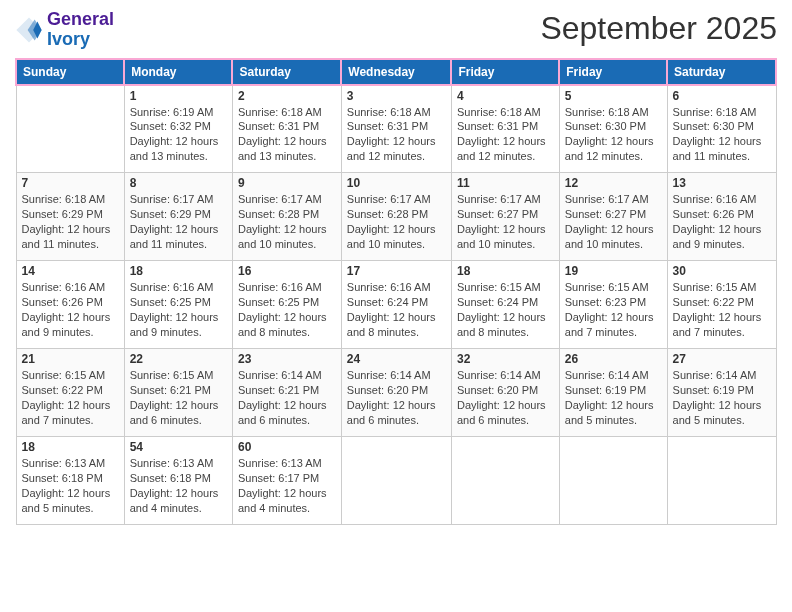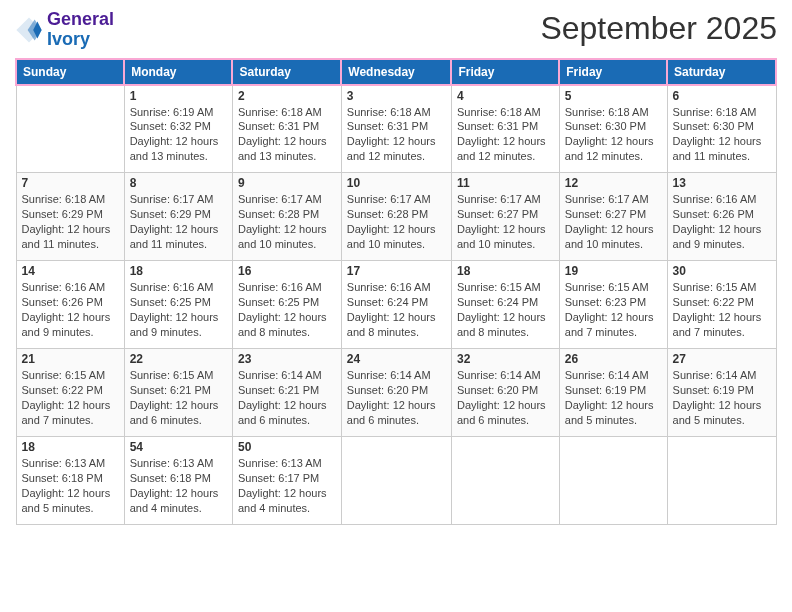--- a/index.html
+++ b/index.html
@@ -332,21 +332,21 @@
 and 5 minutes.</div>
           </td>
           <td>
             <span class="day-num">54</span>
             <div class="day-info" style="white-space: pre-line;">Sunrise: 6:13 AM
 Sunset: 6:18 PM
 Daylight: 12 hours
 and 4 minutes.</div>
           </td>
           <td>
-            <span class="day-num">50</span>
+            <span class="day-num">60</span>
             <div class="day-info" style="white-space: pre-line;">Sunrise: 6:13 AM
 Sunset: 6:17 PM
 Daylight: 12 hours
 and 4 minutes.</div>
           </td>
           <td class="empty-cell"></td>
           <td class="empty-cell"></td>
           <td class="empty-cell"></td>
           <td class="empty-cell"></td>
         </tr>

